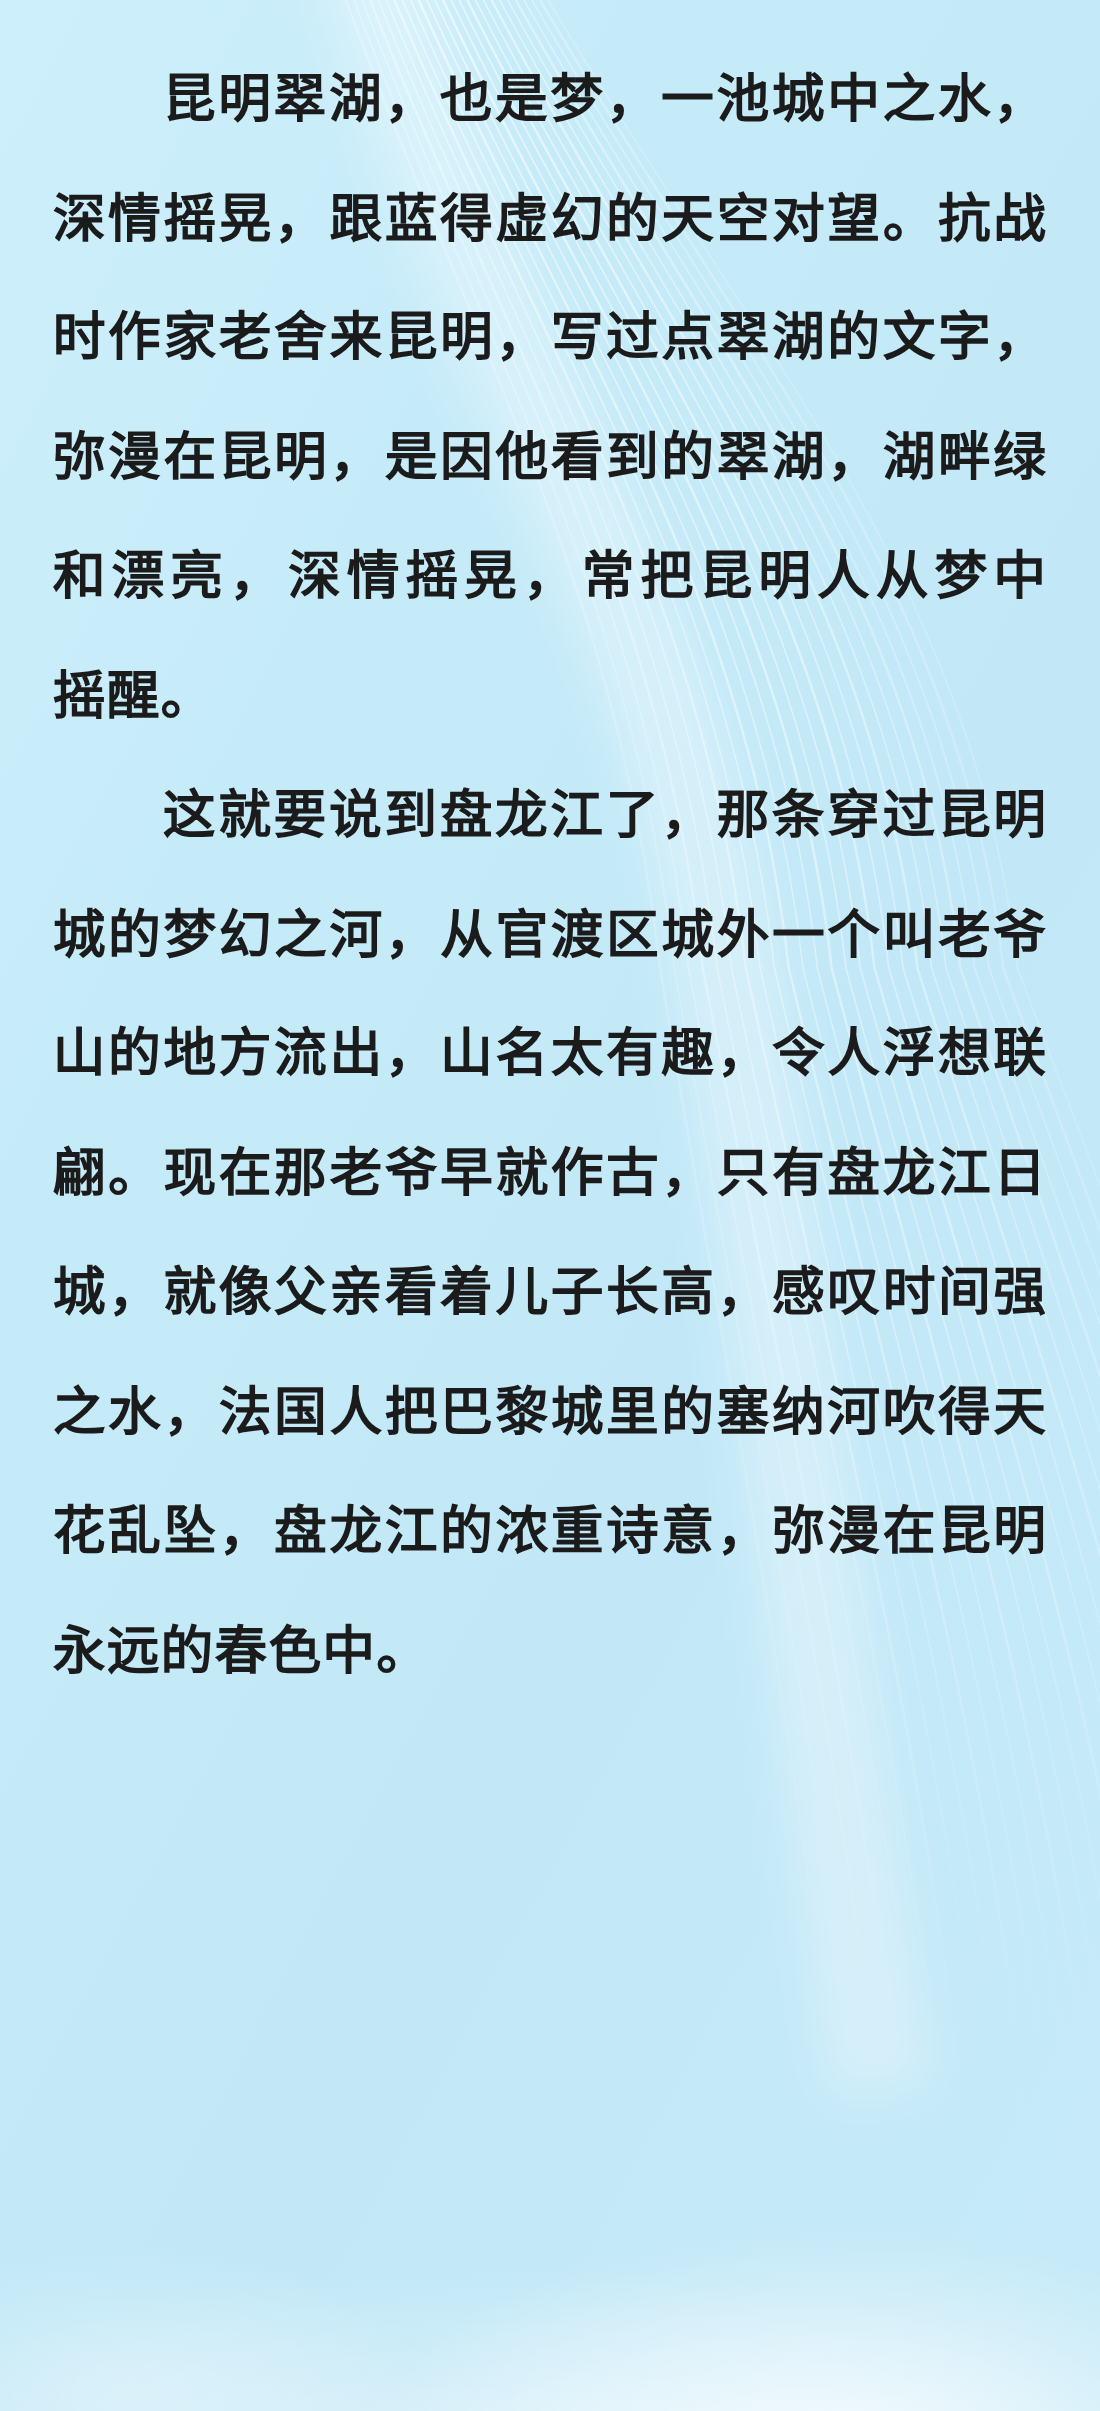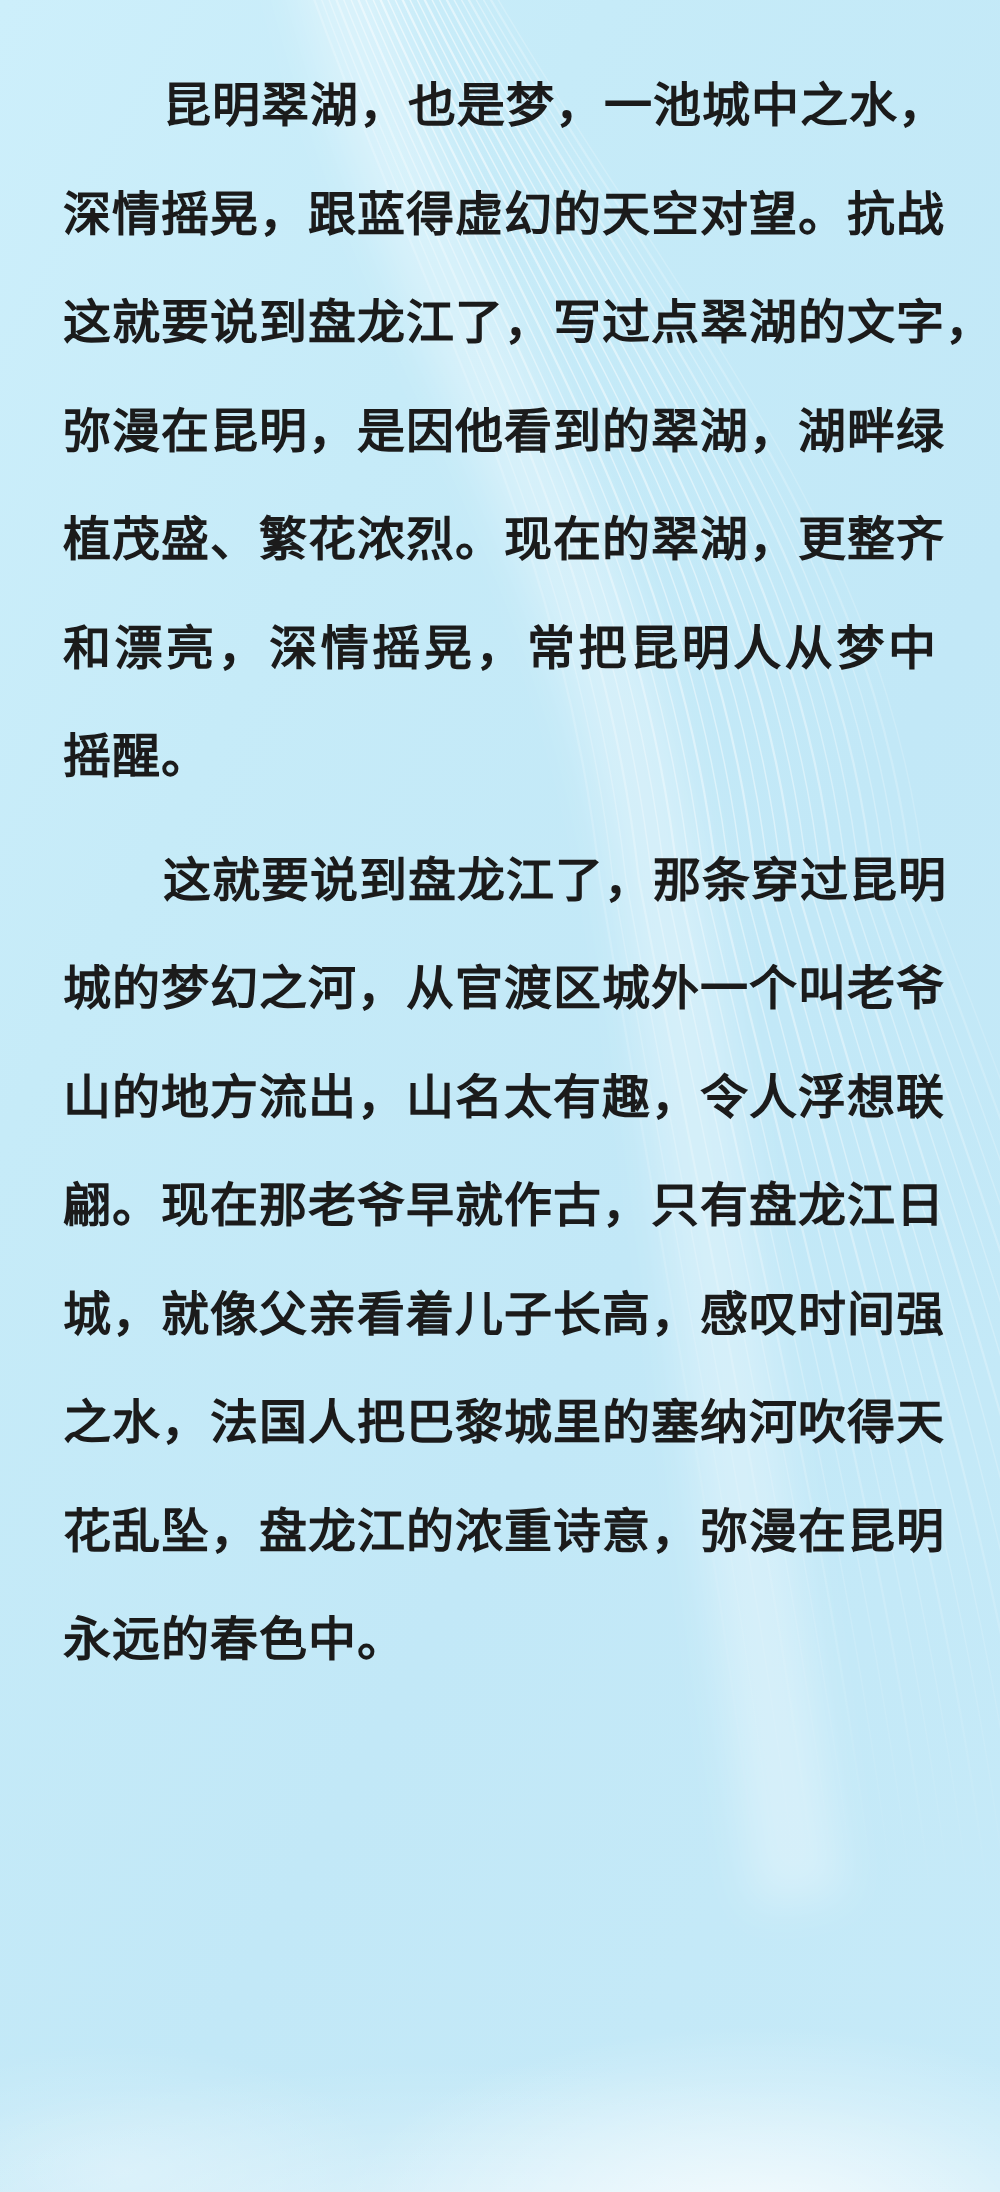--- a/index.html
+++ b/index.html
@@ -30,21 +30,21 @@
   .essay {
     position: absolute;
     left: 48px;
     right: 48px;
     top: 36px;
     color: #1b1b1b;
     font-size: 48px;
     font-weight: 600;
     letter-spacing: 1px;
   }
-  .para { margin: 15px; }
+  .para { margin: 0; }
   .line {
     height: 108.5px;
     line-height: 108.5px;
     text-align: justify;
     text-align-last: justify;
     text-justify: inter-character;
     white-space: nowrap;
   }
   .line.indent { padding-left: 100px; }
   .line.short  { text-align-last: left; }
@@ -94,23 +94,22 @@
         <path d="M 461 -40 C 650 300, 859 520, 899 880 C 1028 1240, 1157 1560, 1197 1900" fill="none" stroke="url(#fadeY)" stroke-width="1.4" opacity="0.49"></path>
         <path d="M 468 -40 C 660 300, 872 520, 912 880 C 1044 1240, 1176 1560, 1216 1900" fill="none" stroke="url(#fadeY)" stroke-width="2.2" opacity="0.42"></path>
         <path d="M 475 -40 C 670 300, 885 520, 925 880 C 1060 1240, 1195 1560, 1235 1900" fill="none" stroke="url(#fadeY)" stroke-width="1.4" opacity="0.35"></path>
       </g>
   </svg>
 
   <main class="essay">
     <div class="para">
       <div class="line indent">昆明翠湖，也是梦，一池城中之水，</div>
       <div class="line">深情摇晃，跟蓝得虚幻的天空对望。抗战</div>
-      <div class="line">这就要说到盘龙江了，写过点翠湖的文字，</div>
+      <div class="line">时作家老舍来昆明，写过点翠湖的文字，</div>
       <div class="line">弥漫在昆明，是因他看到的翠湖，湖畔绿</div>
-      <div class="line">植茂盛、繁花浓烈。现在的翠湖，更整齐</div>
       <div class="line">和漂亮，深情摇晃，常把昆明人从梦中</div>
       <div class="line short">摇醒。</div>
     </div>
     <div class="para">
       <div class="line indent">这就要说到盘龙江了，那条穿过昆明</div>
       <div class="line">城的梦幻之河，从官渡区城外一个叫老爷</div>
       <div class="line">山的地方流出，山名太有趣，令人浮想联</div>
       <div class="line">翩。现在那老爷早就作古，只有盘龙江日</div>
       <div class="line">城，就像父亲看着儿子长高，感叹时间强</div>
       <div class="line">之水，法国人把巴黎城里的塞纳河吹得天</div>

